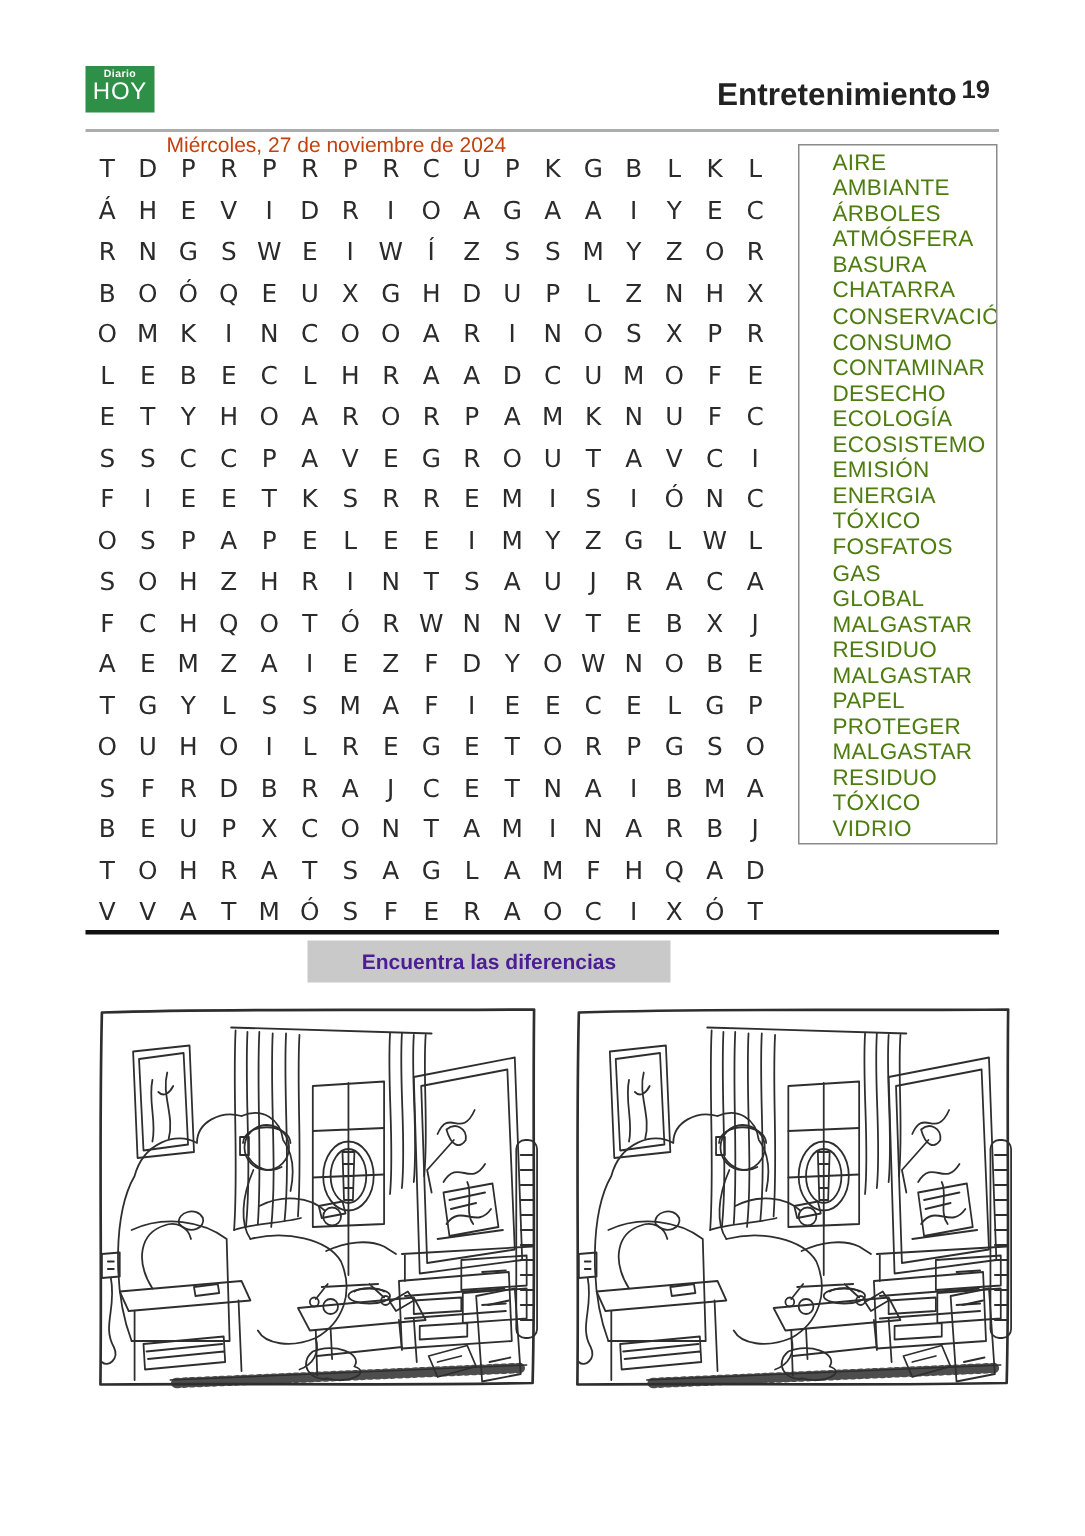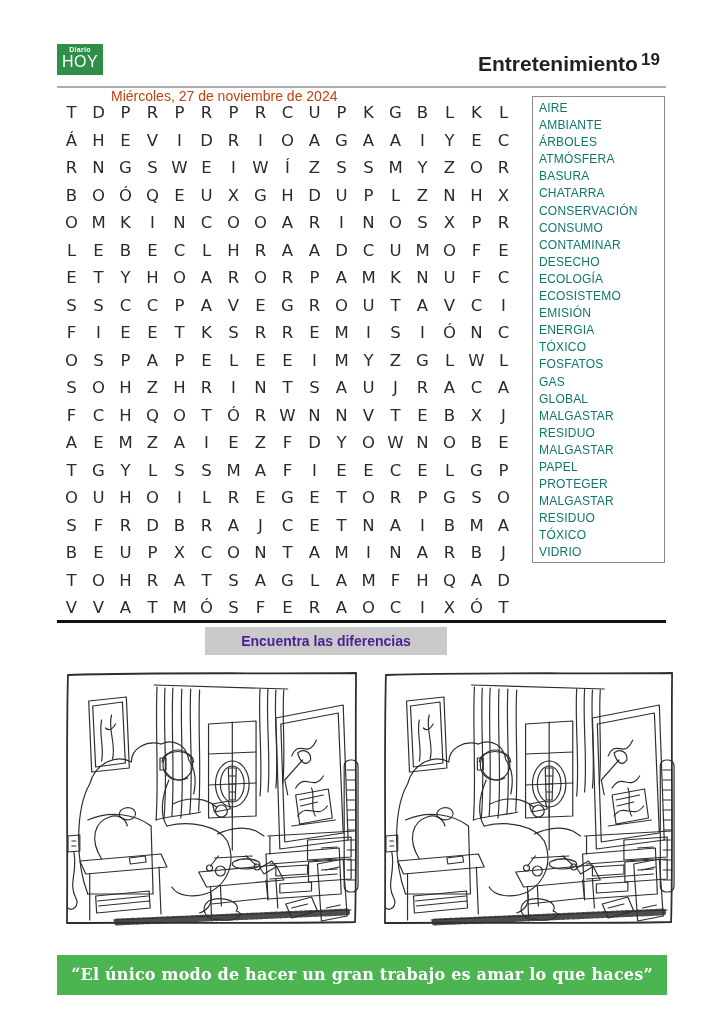--- a/index.html
+++ b/index.html
@@ -30,21 +30,21 @@
   .ws-row{display:flex;height:27.5px;align-items:center;}
   .ws-cell{
     width:27px;text-align:center;font-family:"DejaVu Sans",sans-serif;
     font-size:16.5px;color:#2b2b2b;
   }
   .word-box{
     position:absolute;left:532px;top:96px;width:133px;height:467px;
     border:1px solid #8a8a8a;padding:3px 0 0 6px;overflow:hidden;
   }
   .word-box ul{list-style:none;}
-  .word-box li{font-size:12px;line-height:17.1px;color:#0f766e;letter-spacing:.2px;}
+  .word-box li{font-size:15px;line-height:17.1px;color:#4d7c0f;letter-spacing:.2px;margin-left:16px;}
   
   .mid-rule{position:absolute;left:57px;top:620px;width:609px;height:2.5px;background:#111;}
   .diff-title{
     position:absolute;left:205px;top:627px;width:242px;height:28px;
     background:var(--title-gray);color:#4c1d95;font-size:14px;font-weight:bold;
     text-align:center;line-height:28px;
   }
   .panel{position:absolute;top:668px;background:#fff;}
   .panel svg{display:block;}
   .panel-left{left:62px;}
@@ -561,17 +561,14 @@
     <svg width="300" height="260" viewBox="0 0 303 260" preserveAspectRatio="none">
       <use href="#scene"></use>
     </svg>
   </div>
   <div class="panel panel-right">
     <svg width="298" height="260" viewBox="0 0 303 260" preserveAspectRatio="none">
       <use href="#scene"></use>
     </svg>
   </div>
 
-  <div class="quote-banner">
-    <span>“El único modo de hacer un gran trabajo es amar lo que haces”</span>
-  </div>
 
 </div>
 
 </body></html>

